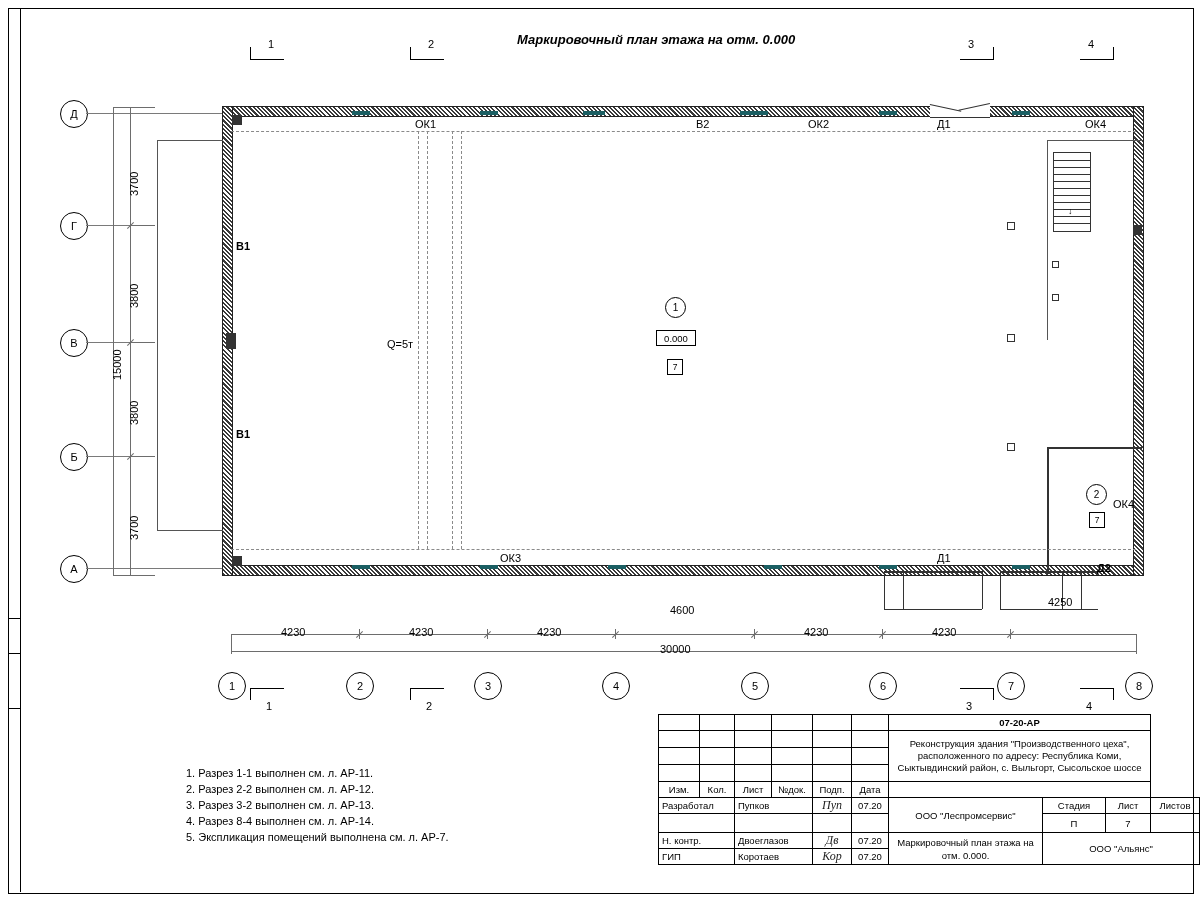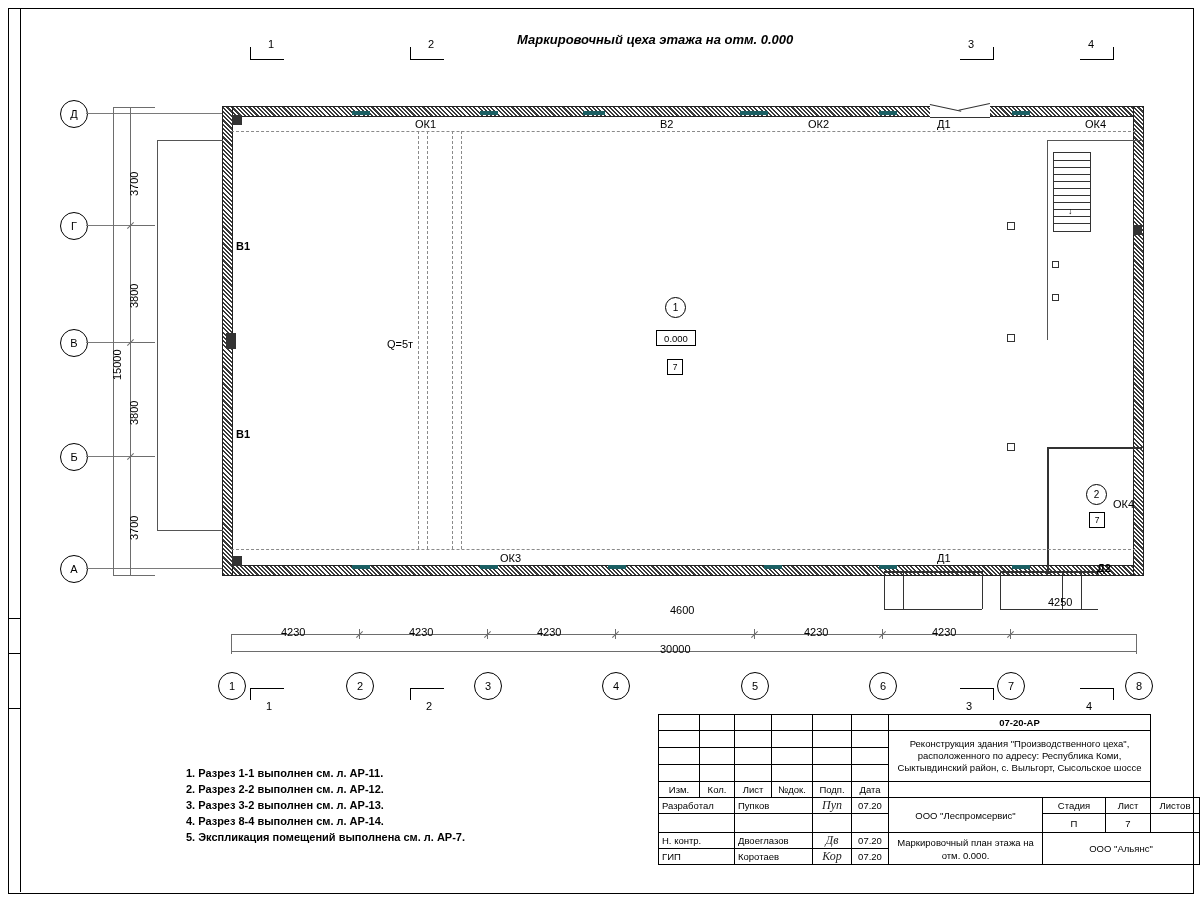--- a/index.html
+++ b/index.html
@@ -33,21 +33,21 @@
 
   .col{position:absolute;background:#1b5f63;}
   .sqmark{position:absolute;border:1px solid #333;background:#fff;}
 
   .boxlbl{position:absolute;border:0.8px solid #000;font-size:9.5px;background:#fff;
           display:flex;align-items:center;justify-content:center;}
 
   .secmark{position:absolute;font-size:11px;}
   .secline{position:absolute;background:#000;height:1px;}
 
-  .notes{position:absolute;font-size:11px;line-height:16px;font-weight:bold;}
+  .notes{position:absolute;font-size:11px;line-height:16px;}
 
   table.stamp{position:absolute;border-collapse:collapse;font-size:9.5px;}
   table.stamp td{border:0.8px solid #000;padding:0 3px;height:15px;vertical-align:middle;}
   .c{text-align:center;}
   .b{font-weight:bold;}
   .sig{font-family:"Liberation Serif",serif;font-style:italic;font-size:12px;color:#222;}
 
   .stairs{position:absolute;border:1px solid #333;}
   .stair-step{position:absolute;background:#333;height:1px;left:0;right:0;}
 </style>
@@ -56,21 +56,21 @@
 
 <div class="sheet">
 
   <div class="border-outer"></div>
   <div class="border-left-strip">
     <div class="strip-tick" style="top:610px;"></div>
     <div class="strip-tick" style="top:645px;"></div>
     <div class="strip-tick" style="top:700px;"></div>
   </div>
 
-  <div class="title-main" style="left:517px;top:32px;">Маркировочный цеха этажа на отм. 0.000</div>
+  <div class="title-main" style="left:517px;top:32px;">Маркировочный план этажа на отм. 0.000</div>
 
   <div>
     <div class="secline" style="left:250px;top:59px;width:34px;"></div>
     <div class="ln v" style="left:250px;top:47px;height:12px;"></div>
     <div class="secmark" style="left:268px;top:38px;">1</div>
   </div>
   <div>
     <div class="secline" style="left:410px;top:59px;width:34px;"></div>
     <div class="ln v" style="left:410px;top:47px;height:12px;"></div>
     <div class="secmark" style="left:428px;top:38px;">2</div>
@@ -210,21 +210,21 @@
   <div class="sqmark" style="left:1052px;top:261px;width:5px;height:5px;"></div>
   <div class="sqmark" style="left:1052px;top:294px;width:5px;height:5px;"></div>
   <div class="sqmark" style="left:1007px;top:334px;width:6px;height:6px;"></div>
   <div class="sqmark" style="left:1007px;top:443px;width:6px;height:6px;"></div>
   <div class="sqmark" style="left:1133px;top:225px;width:7px;height:8px;background:#333;"></div>
   <div class="sqmark" style="left:226px;top:333px;width:8px;height:14px;background:#333;"></div>
   <div class="sqmark" style="left:232px;top:115px;width:8px;height:8px;background:#333;"></div>
   <div class="sqmark" style="left:232px;top:556px;width:8px;height:8px;background:#333;"></div>
 
   <div class="lbl" style="left:415px;top:118px;">ОК1</div>
-  <div class="lbl" style="left:660px;top:118px;">В2</div>
+  <div class="lbl" style="left:696px;top:118px;">В2</div>
   <div class="lbl" style="left:808px;top:118px;">ОК2</div>
   <div class="lbl" style="left:937px;top:118px;">Д1</div>
   <div class="lbl" style="left:1085px;top:118px;">ОК4</div>
   <div class="lbl-b" style="left:236px;top:240px;">В1</div>
   <div class="lbl-b" style="left:236px;top:428px;">В1</div>
   <div class="lbl" style="left:500px;top:552px;">ОК3</div>
   <div class="lbl" style="left:937px;top:552px;">Д1</div>
   <div class="lbl" style="left:1113px;top:498px;">ОК4</div>
   <div class="lbl" style="left:1097px;top:562px;font-weight:bold;">Д2</div>
 

